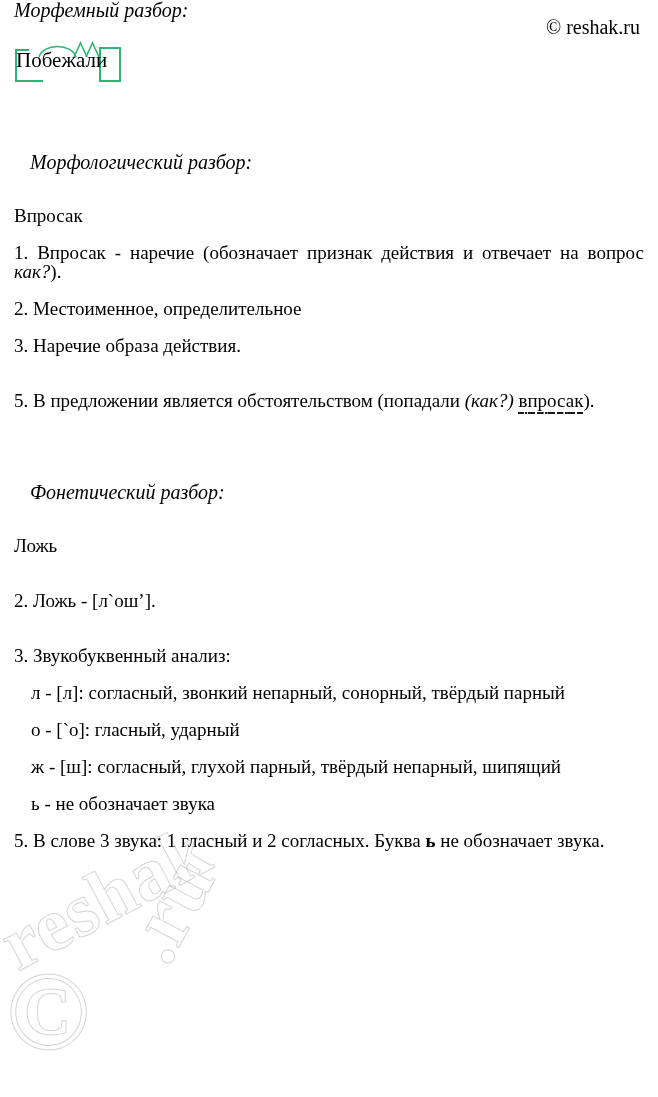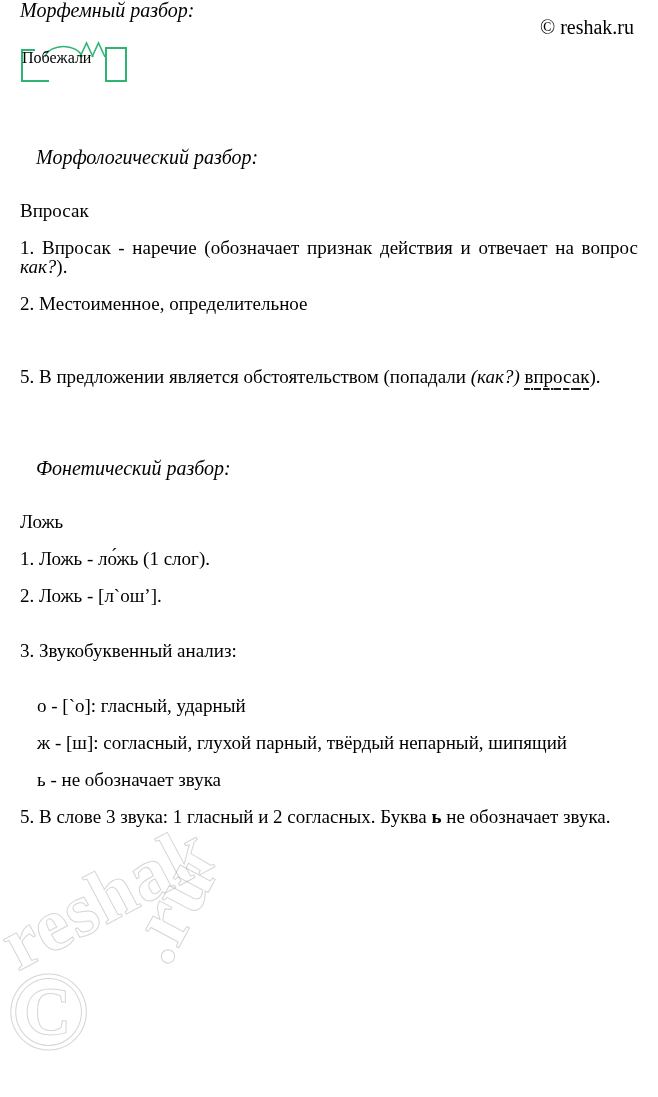--- a/index.html
+++ b/index.html
@@ -18,21 +18,21 @@
     font-size: 19px;
     line-height: 1.0;
     -webkit-font-smoothing: antialiased;
   }
 
   .page {
     position: relative;
     width: 658px;
     height: 1097px;
     box-sizing: border-box;
-    padding: 0 20px;
+    padding: 0 14px;
     z-index: 2;
     border-radius: 29px;
   }
 
   
   .watermark {
     position: absolute;
     z-index: 1;
     pointer-events: none;
     color: transparent;
@@ -129,21 +129,21 @@
     right: 0;
     bottom: -3px;
     height: 0;
     border-bottom: 2px dotted #1a1a1a;
   }
 
   
   .morpheme-word {
     position: relative;
     display: inline-block;
-    font-size: 16px;
+    font-size: 21px;
     line-height: 1;
     padding: 14px 0 9px 0;
     margin-left: 2px;
     white-space: nowrap;
     text-align: right;
   }
   .morpheme-word .letters {
     position: relative;
     z-index: 2;
     letter-spacing: 0px;
@@ -233,20 +233,23 @@
   </p>
 
   <div class="spacer-s"></div>
 
   <p class="item">
     <span>2.</span><span> Местоименное, определительное</span>
   </p>
 
   <div class="spacer-s"></div>
 
+  <p class="item">
+    <span>3.</span><span> Наречие образа действия.</span>
+  </p>
 
   <div class="spacer-s"></div>
 
 
   <div class="spacer-s"></div>
 
   <p class="item justify">
     <span>5.</span><span> В предложении является обстоятельством (попадали </span><span class="italic">(как?)</span><span> </span><span class="adverbial">впросак</span><span>).</span>
   </p>
 
@@ -254,35 +257,35 @@
 
   
   <p class="block-title">Фонетический разбор:</p>
 
   <div class="spacer-s"></div>
 
   <p class="word">Ложь</p>
 
   <div class="spacer-s"></div>
 
-  <p class="item">1. Ложь - ло́жь (1 слог).</p>
 
   <div class="spacer-s"></div>
 
   <p class="item">2. Ложь - [л`ош’].</p>
 
   <div class="spacer-s"></div>
 
 
   <div class="spacer-s"></div>
 
   <p class="item">3. Звукобуквенный анализ:</p>
 
   <div class="spacer-s"></div>
 
+  <p class="sub">л - [л]: согласный, звонкий непарный, сонорный, твёрдый парный</p>
 
   <div class="spacer-s"></div>
 
   <p class="sub">о - [`о]: гласный, ударный</p>
 
   <div class="spacer-s"></div>
 
   <p class="sub">ж - [ш]: согласный, глухой парный, твёрдый непарный, шипящий</p>
 
   <div class="spacer-s"></div>

